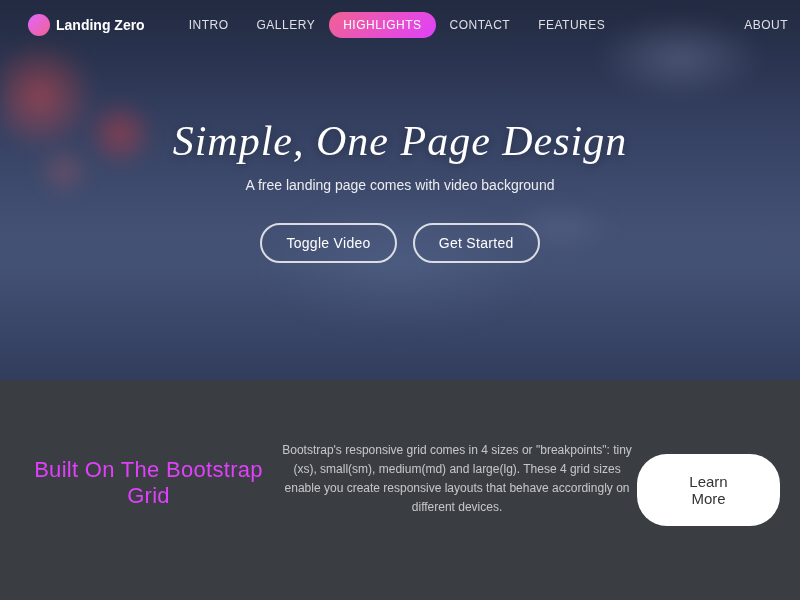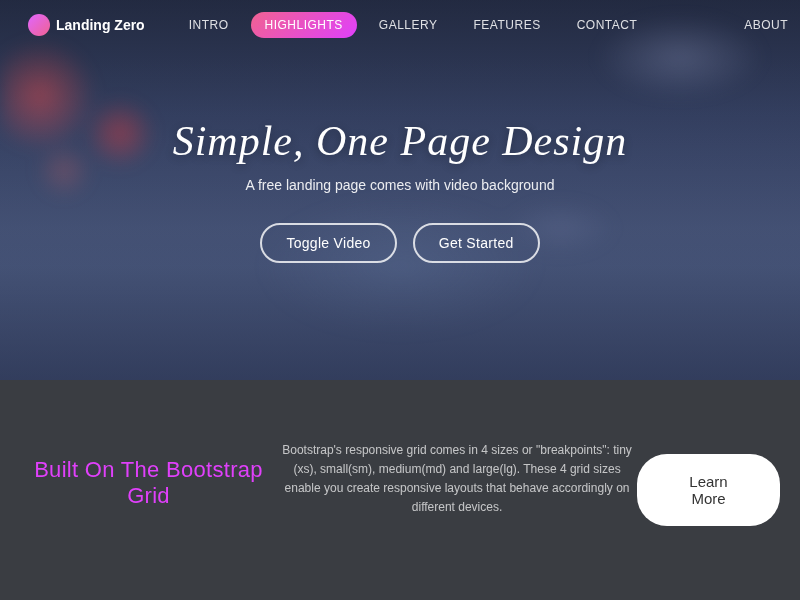--- a/index.html
+++ b/index.html
@@ -45,21 +45,21 @@
       height: 22px;
       border-radius: 50%;
       background: linear-gradient(135deg, #e066ff, #f06292);
       display: inline-block;
       flex-shrink: 0;
     }
 
     .nav-links {
       display: flex;
       align-items: center;
-      gap: 8px;
+      gap: 0;
       flex: 1;
     }
 
     .nav-item {
       color: rgba(255,255,255,0.85);
       font-size: 12px;
       font-weight: 500;
       text-transform: uppercase;
       letter-spacing: 0.5px;
       padding: 6px 14px;
@@ -224,24 +224,24 @@
 </head>
 <body>
 
 <nav class="navbar">
   <a class="navbar-brand">
     <span class="brand-icon"></span>
     <span>Landing Zero</span>
   </a>
   <div class="nav-links">
     <a class="nav-item">INTRO</a>
+    <a class="nav-item">GALLERY</a>
     <a class="nav-item active">HIGHLIGHTS</a>
-    <a class="nav-item">GALLERY</a>
+    <a class="nav-item">CONTACT</a>
     <a class="nav-item">FEATURES</a>
-    <a class="nav-item">CONTACT</a>
   </div>
   <a class="nav-right">ABOUT</a>
 </nav>
 
 <section class="hero-section">
   <div class="hero-bg"></div>
   <div class="hero-content">
     <h1 class="hero-title">Simple, One Page Design</h1>
     <p class="hero-subtitle">A free landing page comes with video background</p>
     <div class="hero-buttons">

